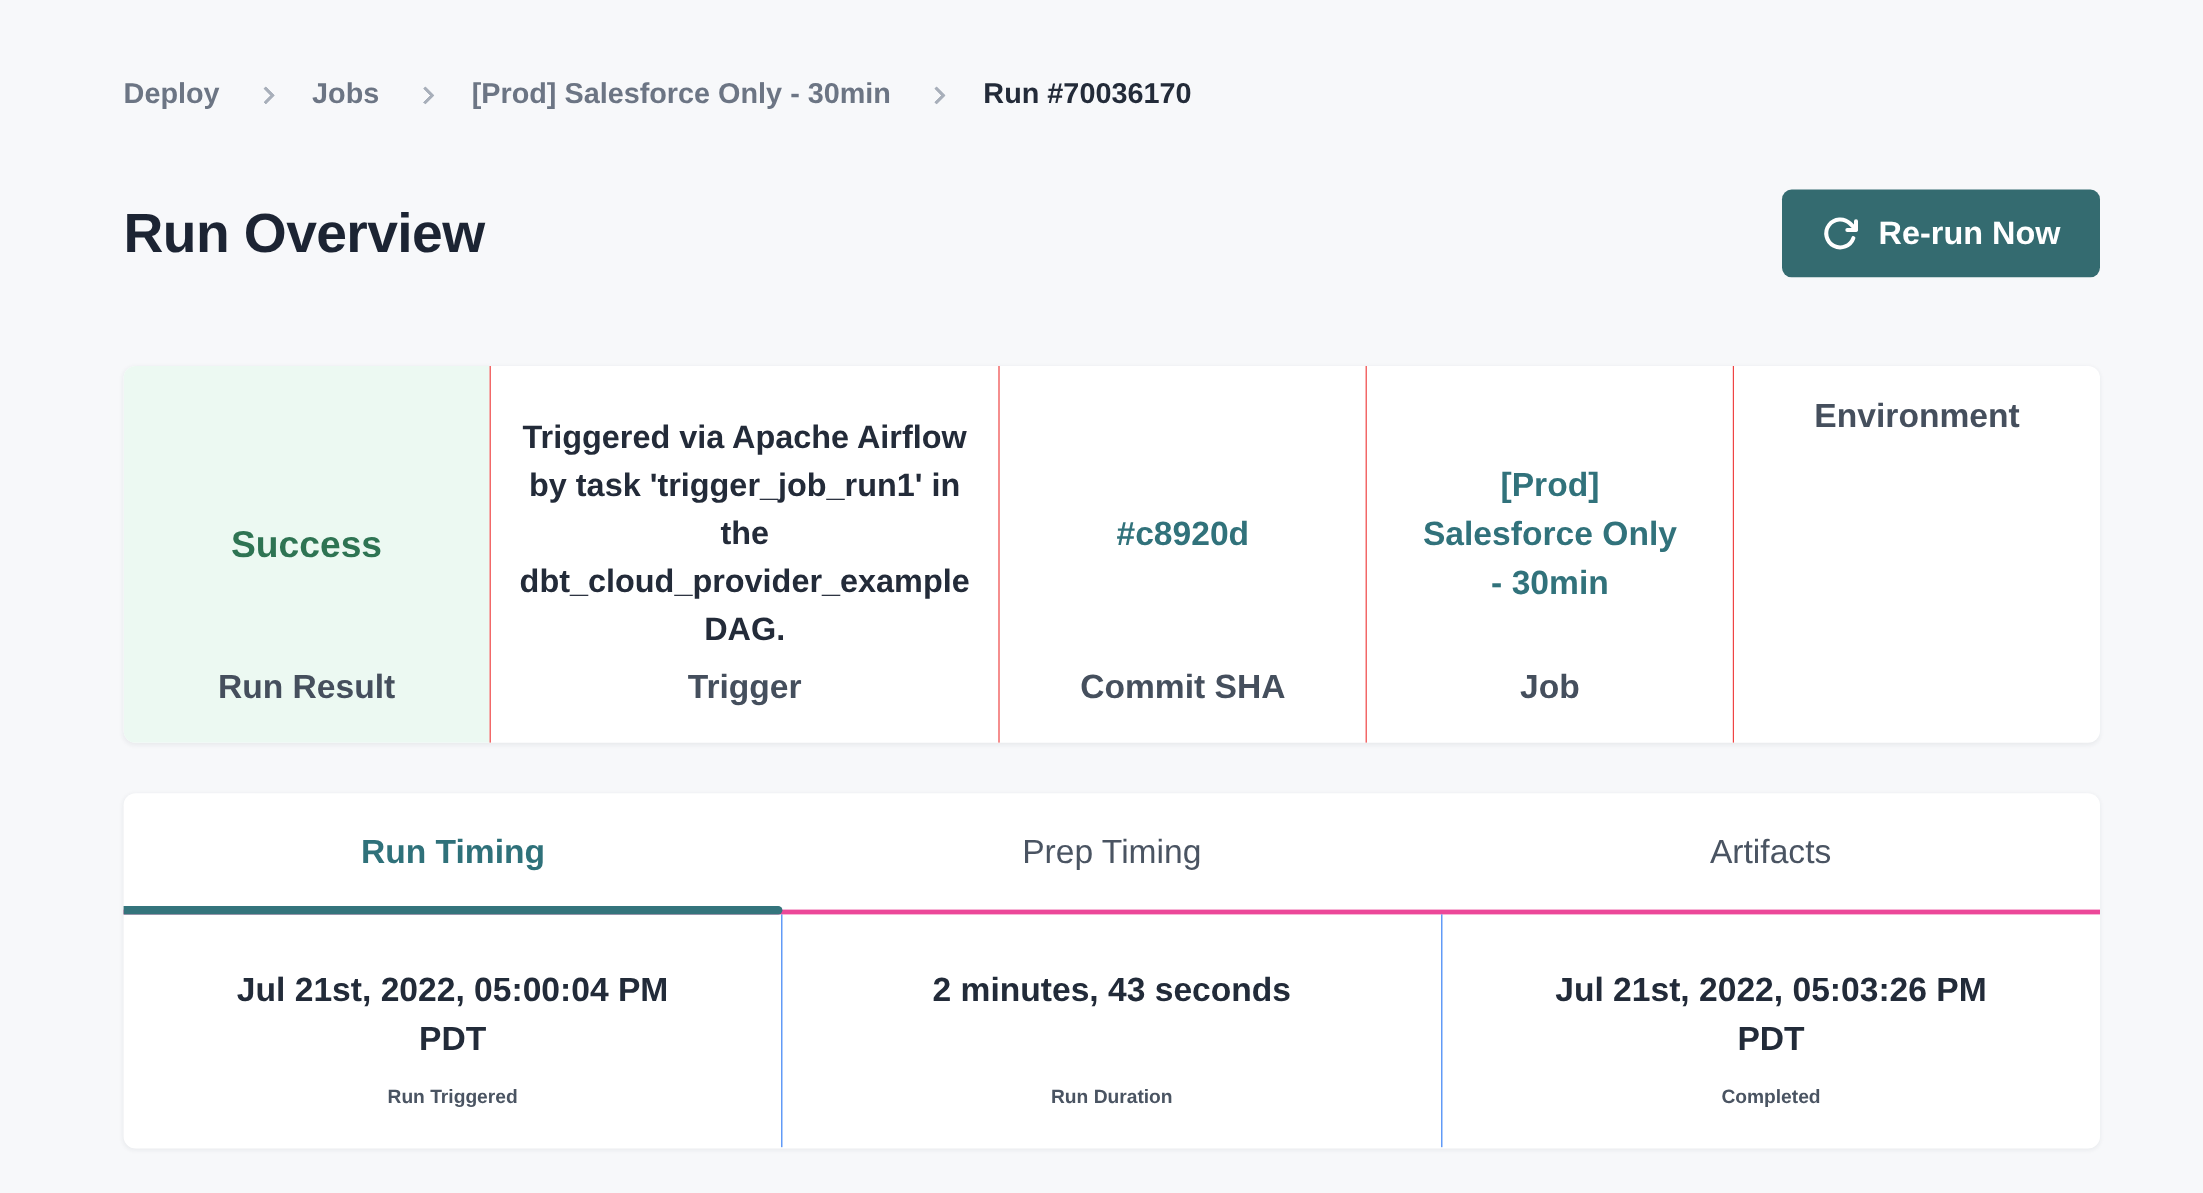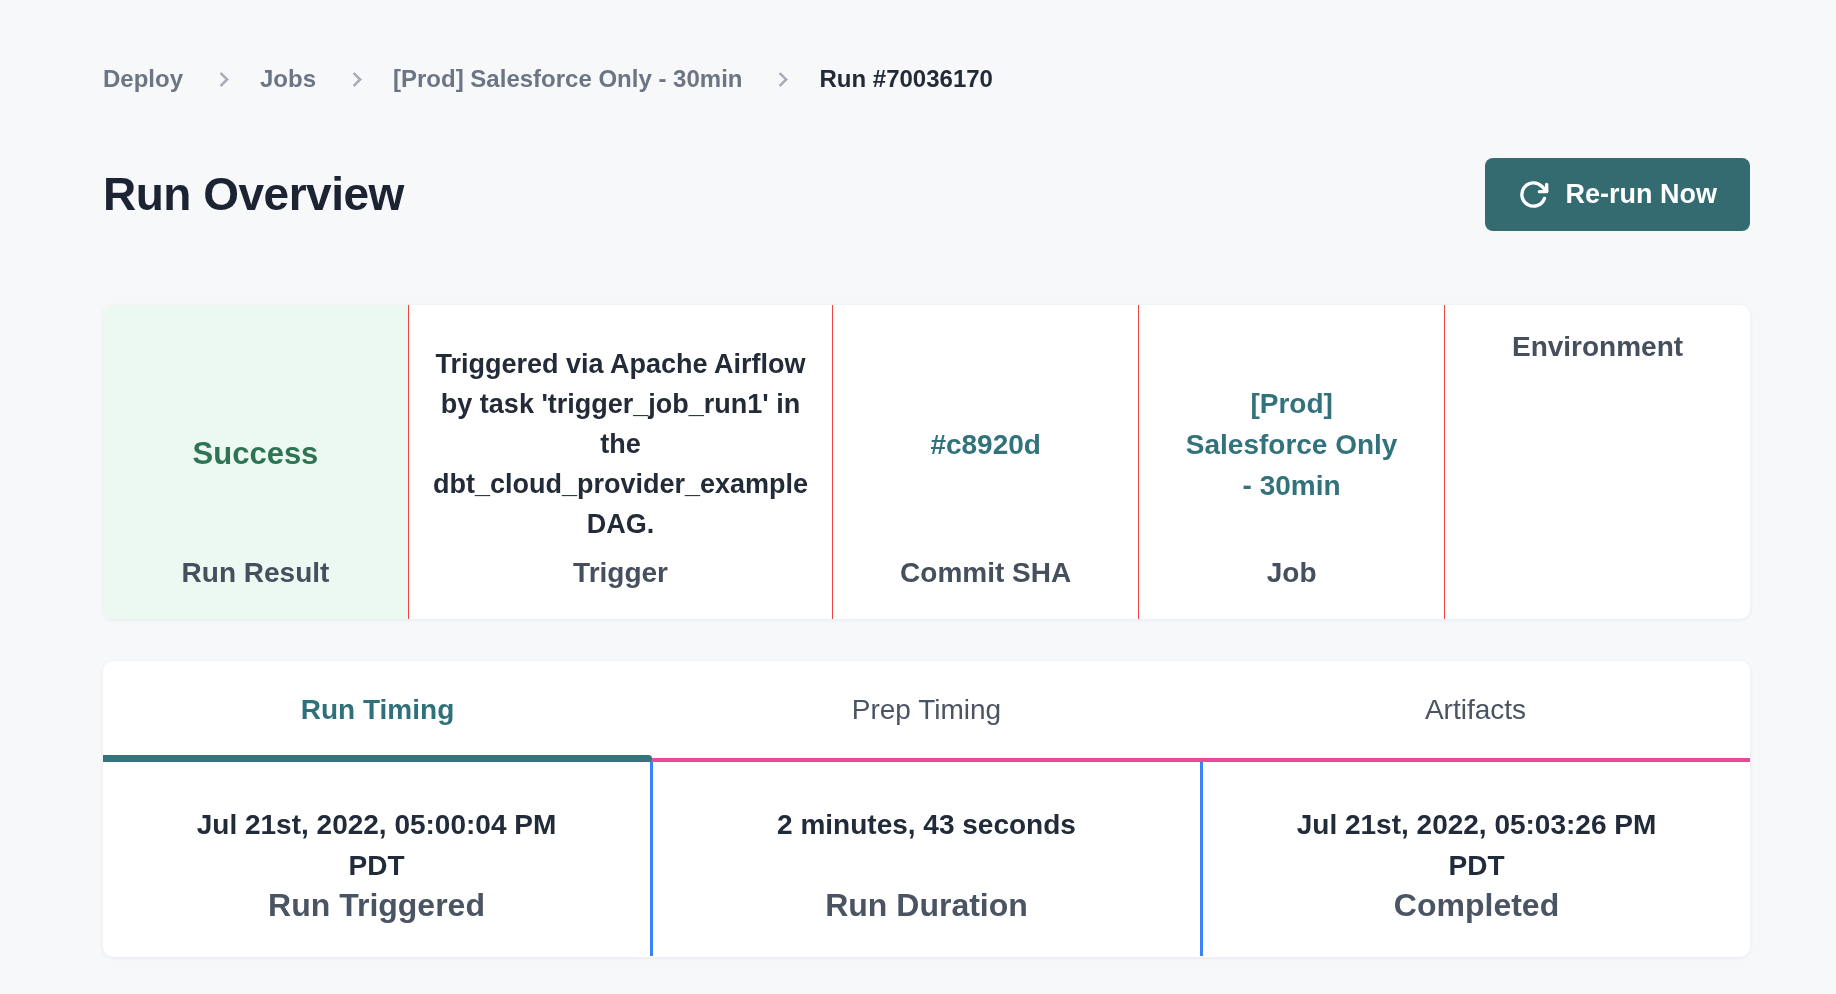--- a/index.html
+++ b/index.html
@@ -48,24 +48,24 @@
   .s-label { font-size: 28px; font-weight: 600; color: #454f5d; flex: 0 0 auto; }
 
   
   .tabs-card { margin-top: 42px; background: #ffffff; border-radius: 10px; box-shadow: 0 1px 4px rgba(30,40,60,0.07); height: 296px; }
   .tab-row { display: flex; height: 101px; border-bottom: 4px solid #ec4899; }
   .tab { flex: 1 1 0; display: flex; align-items: center; justify-content: center; font-size: 28px; color: #4a5462; cursor: pointer; position: relative; }
   .tab.active { color: #2f717a; font-weight: 700; }
   .tab.active::after { content: ""; position: absolute; left: 0; right: 0; bottom: -4px; height: 7px; background: #34747c; border-radius: 0 4px 4px 0; }
 
   .timing-row { display: flex; height: 194px; }
-  .t-cell { flex: 1 1 0; display: flex; flex-direction: column; align-items: center; border-left: 3px solid #3b82f6; padding: 42px 20px 32px; }
+  .t-cell { flex: 1 1 0; display: flex; flex-direction: column; align-items: center; border-left: 1px solid #3b82f6; padding: 42px 20px 32px; }
   .t-cell:first-child { border-left: none; }
   .t-value { font-size: 28px; font-weight: 700; text-align: center; line-height: 41px; max-width: 372px; }
-  .t-label { margin-top: auto; font-size: 32px; font-weight: 600; color: #4a5462; }
+  .t-label { margin-top: auto; font-size: 16px; font-weight: 600; color: #4a5462; }
 </style>
 </head>
 <body>
 
 <div class="page">
   <div class="content">
 
     <nav class="breadcrumb">
       <span class="crumb">Deploy</span>
       <span class="chev"></span>

